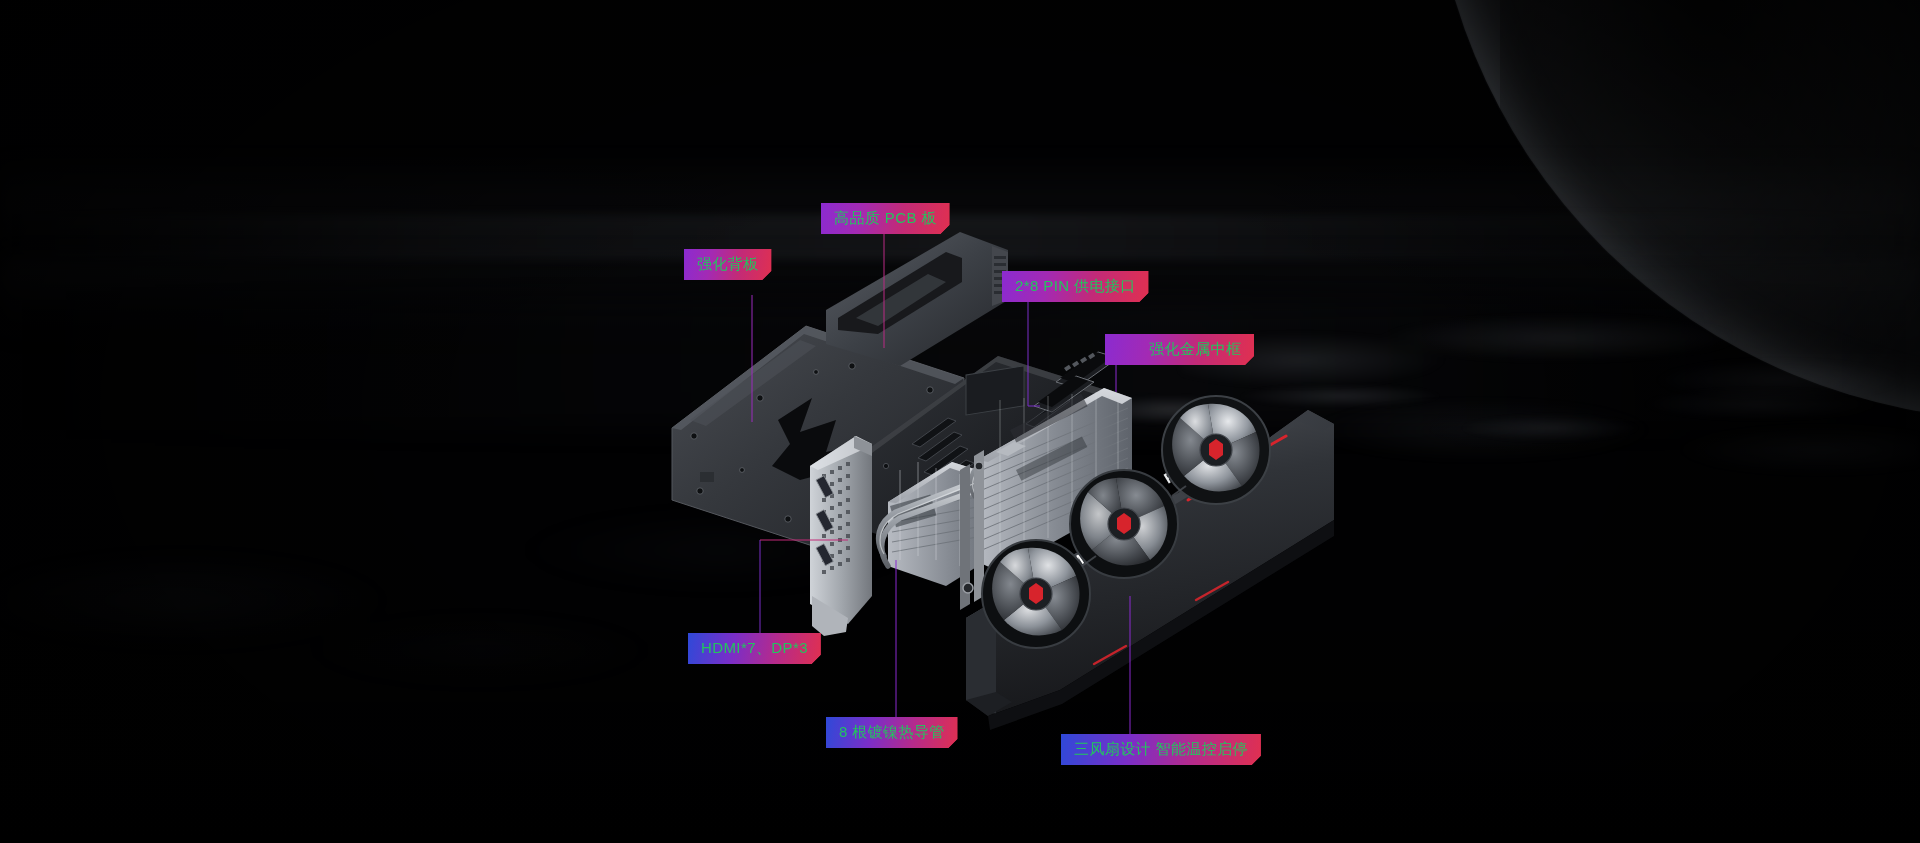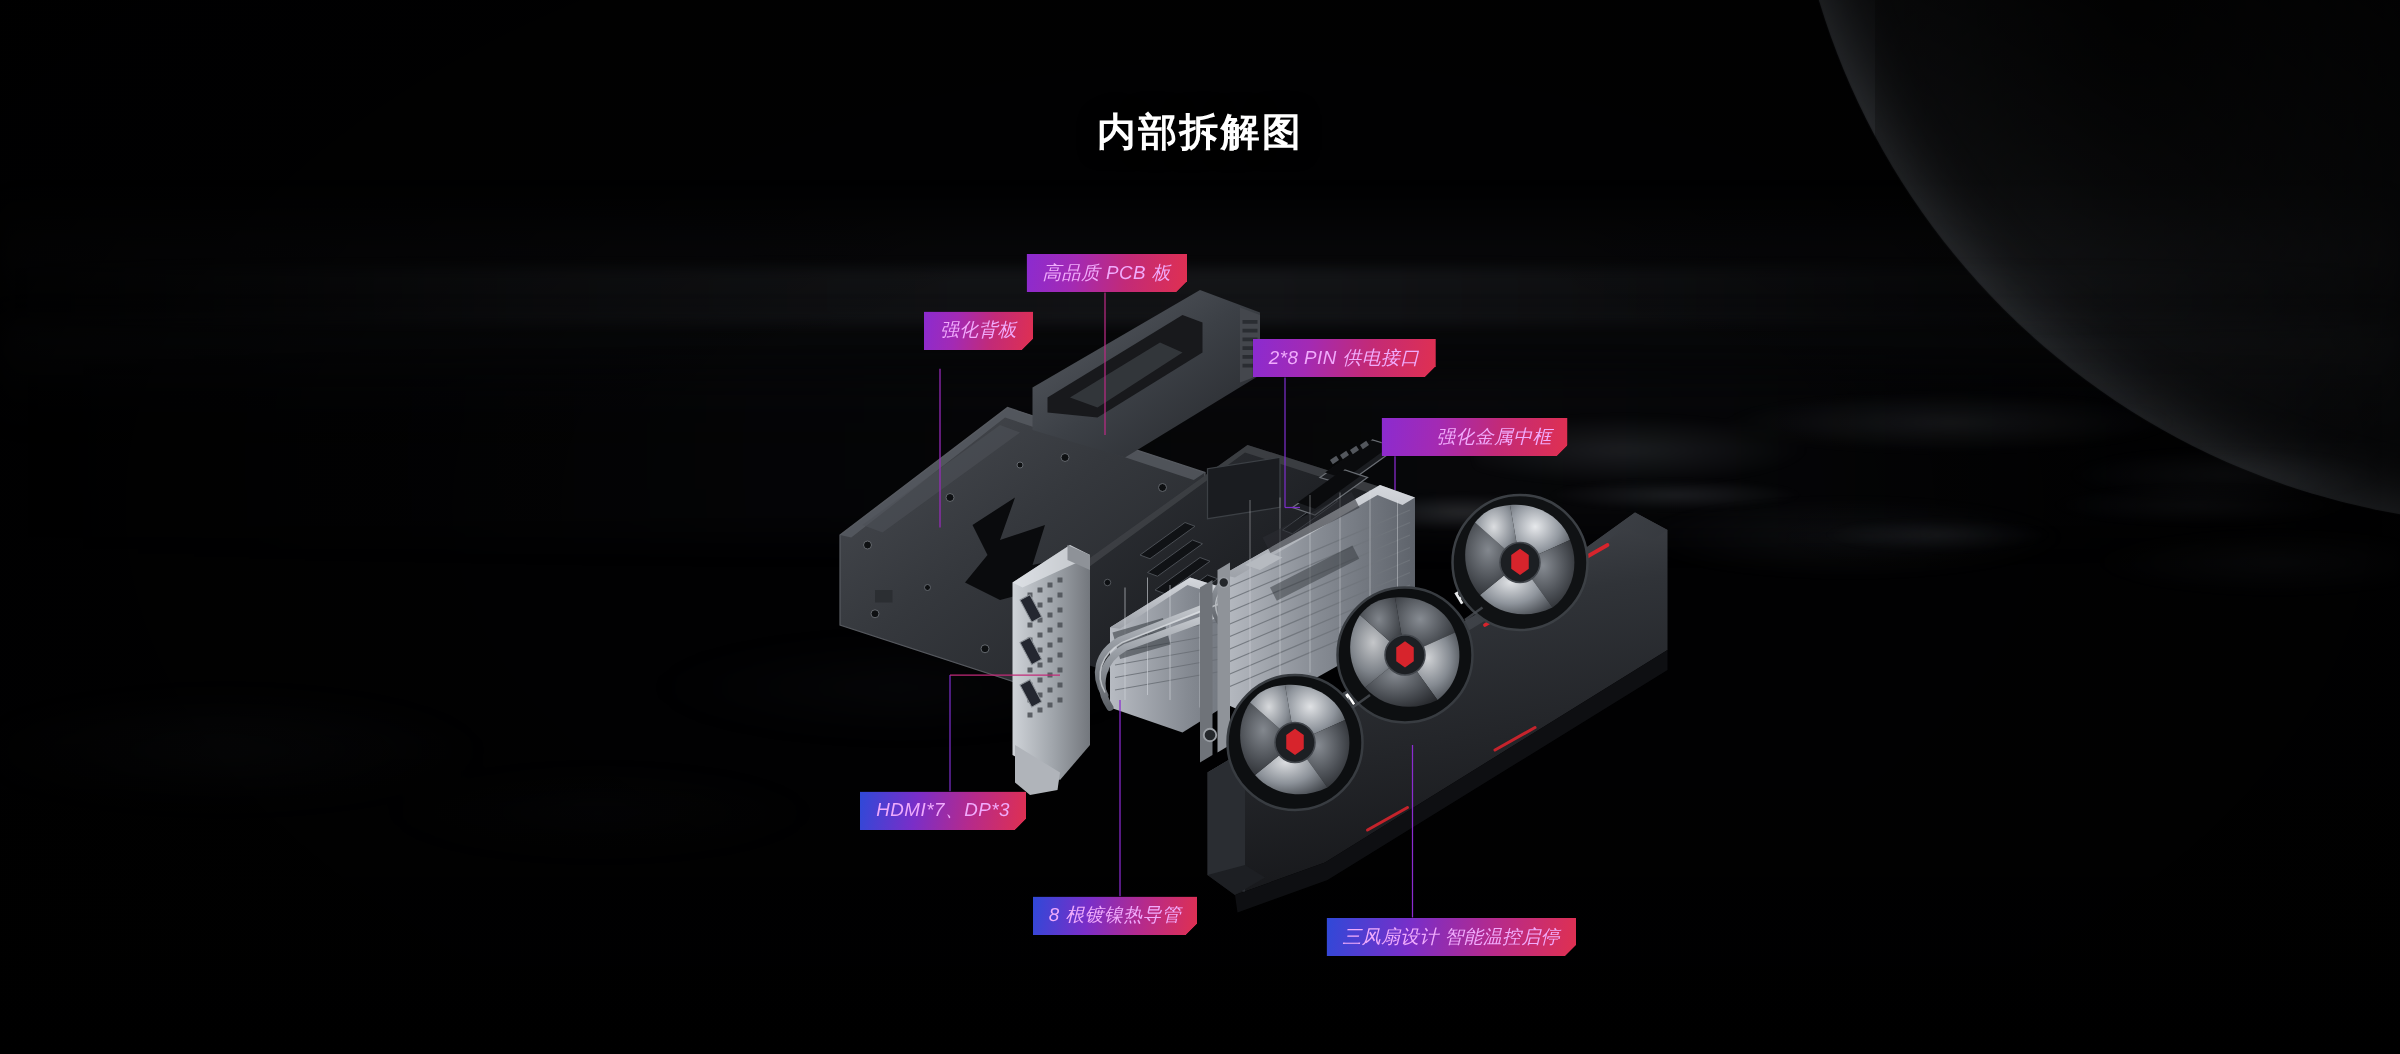--- a/index.html
+++ b/index.html
@@ -99,24 +99,23 @@
   }
 
   
   #product{ position:absolute; left:0; top:0; width:1920px; height:843px; }
 
   
   .callout{
     position:absolute;
     display:flex; align-items:center; justify-content:center;
     height:31px; padding:0 13px;
-    color:#f0abfc; font-size:15px; letter-spacing:.4px; white-space:nowrap;
+    color:#22c55e; font-size:15px; letter-spacing:.4px; white-space:nowrap;
     background:rgba(8,8,12,.62);
     isolation:isolate;
-    font-style:italic;
   }
   .callout::before{
     content:""; position:absolute; inset:0; padding:1px; z-index:-1;
     background:linear-gradient(100deg,#8b2bd0 0%,#a32ab4 30%,#c22a78 62%,#e03050 100%);
   }
   
   .notch-br::before, .notch-br{
     clip-path:polygon(0 0, 100% 0, 100% calc(100% - 9px), calc(100% - 9px) 100%, 0 100%);
   }
   .callout::before{
@@ -142,21 +141,20 @@
     <div class="band band-b"></div>
     <div class="band band-c"></div>
     <div class="band band-d"></div>
     <div class="cloudfield"></div>
     <div class="cloudfield2"></div>
     <div class="mist-left"></div>
     <div class="mist-bottom"></div>
     <div class="vignette"></div>
   </div>
 
-  <div id="title">内部拆解图</div>
 
   <svg id="product" viewBox="0 0 1920 843">
     <defs>
       <linearGradient id="gMetalA" x1="0" y1="0" x2="1" y2="1">
         <stop offset="0" stop-color="#4a4d53"></stop>
         <stop offset=".45" stop-color="#35383d"></stop>
         <stop offset="1" stop-color="#212327"></stop>
       </linearGradient>
       <linearGradient id="gMetalB" x1="0" y1="0" x2="1" y2="1">
         <stop offset="0" stop-color="#5b5f66"></stop>
@@ -510,21 +508,21 @@
 
       <line x1="760" y1="633" x2="760" y2="540" stroke="#7a2ec8"></line>
       <line x1="760" y1="540" x2="848" y2="540" stroke="#c22a78"></line>
 
       <line x1="896" y1="717" x2="896" y2="560" stroke="#8b2bd0"></line>
 
       <line x1="1130" y1="734" x2="1130" y2="596" stroke="#8b2bd0"></line>
     </g>
   </svg>
 
-  <div class="callout notch-br" style="left:739px; top:249px;border-radius:11px;">强化背板</div>
+  <div class="callout notch-br" style="left:684px; top:249px;border-radius:11px;">强化背板</div>
   <div class="callout notch-br" style="left:821px; top:203px;">高品质 PCB 板</div>
   <div class="callout notch-br" style="left:1002px; top:271px;">2*8 PIN 供电接口</div>
   <div class="callout notch-br" style="left:1105px; top:334px;padding-left:44px;">强化金属中框</div>
   <div class="callout notch-br cal-blue" style="left:688px; top:633px;">HDMI*7、DP*3</div>
   <div class="callout notch-br cal-blue" style="left:826px; top:717px;">8 根镀镍热导管</div>
   <div class="callout notch-br cal-blue" style="left:1061px; top:734px;">三风扇设计 智能温控启停</div>
 
 </div>
 
 </body></html>

